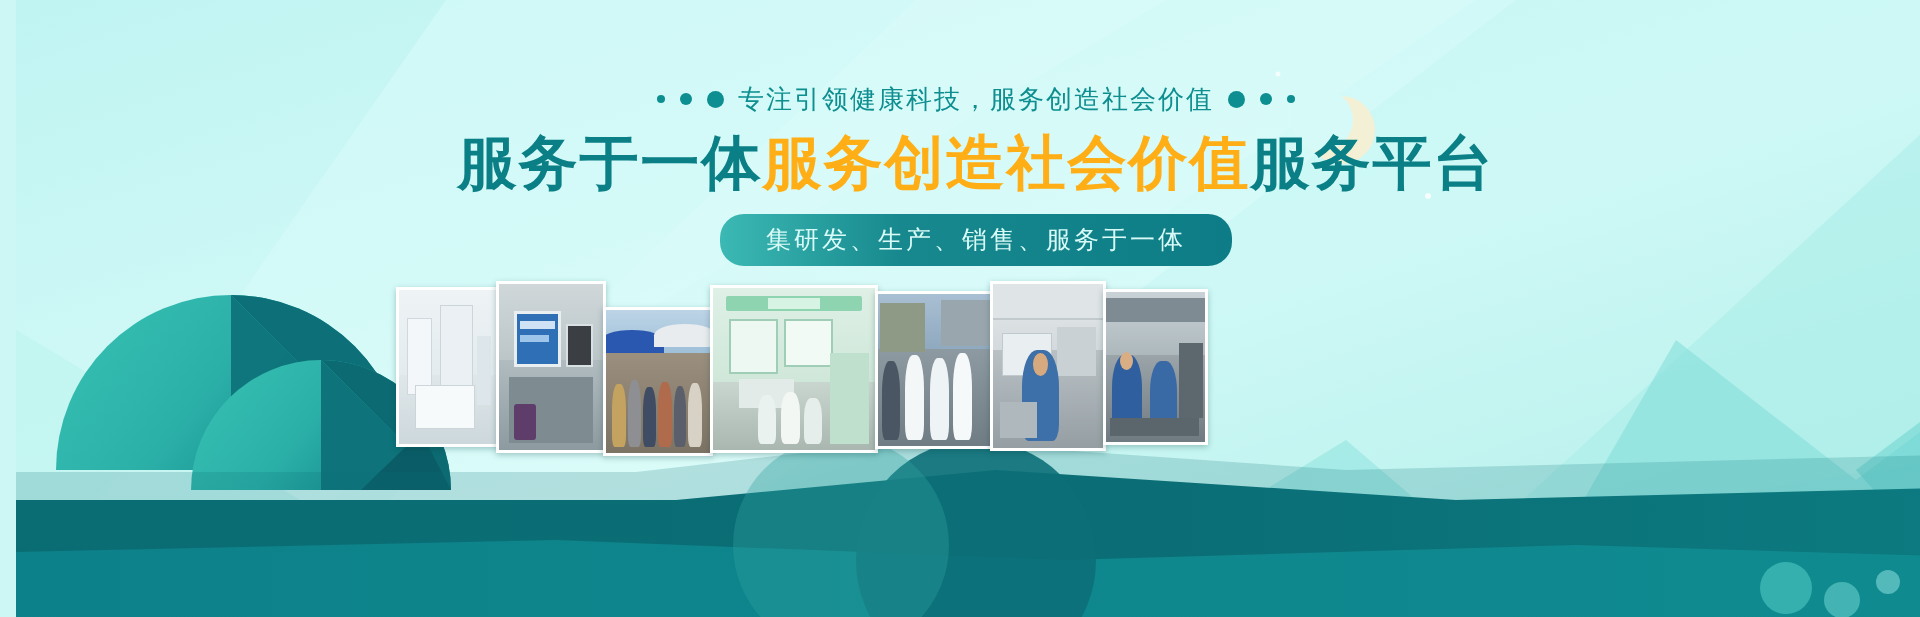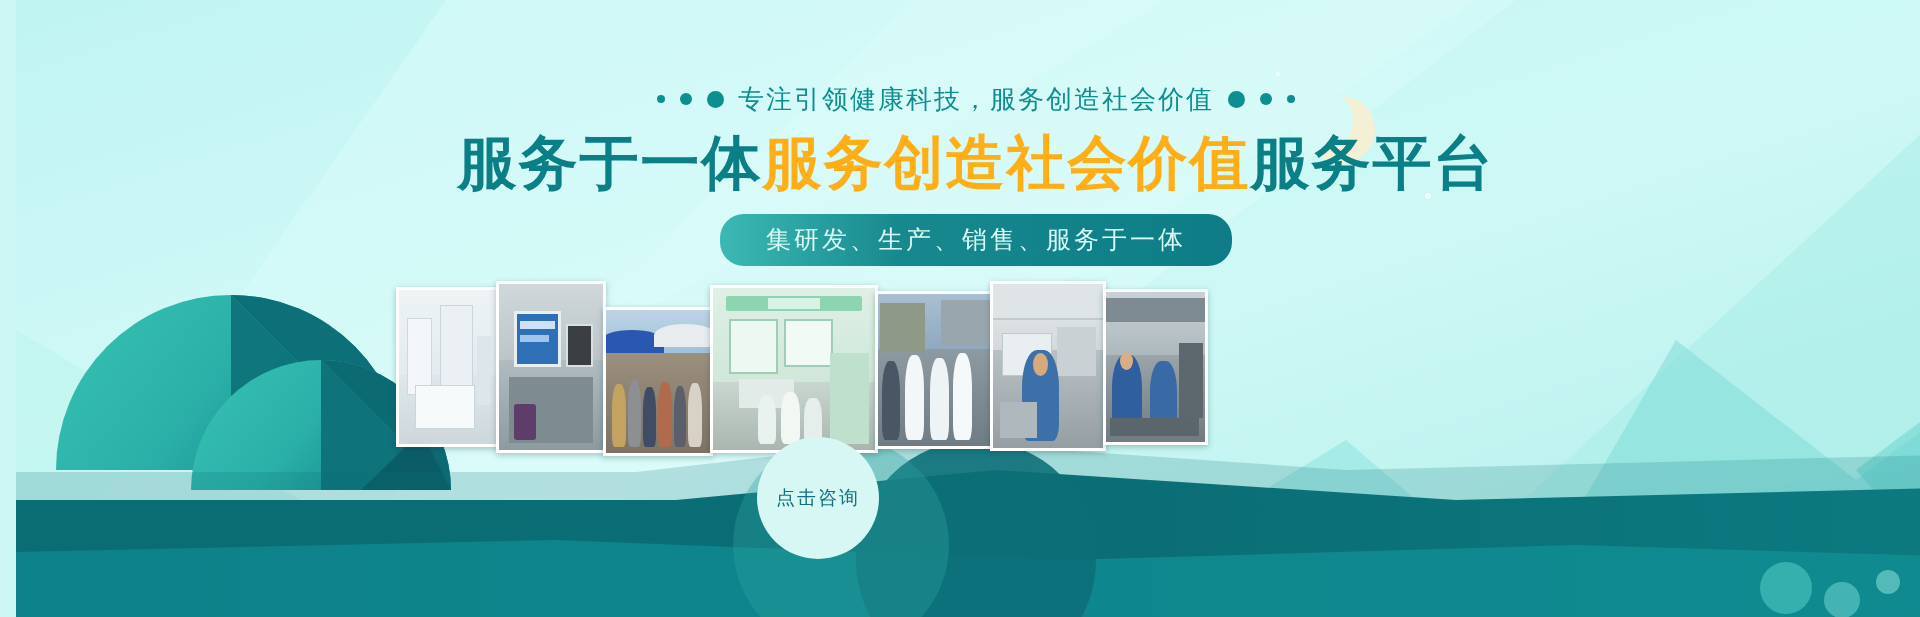--- a/index.html
+++ b/index.html
@@ -274,17 +274,14 @@
       <div class="grd" style="background:linear-gradient(#9aa4a9,#707b81); height:58%"></div>
       <div style="position:absolute;left:0;top:4%;width:100%;height:16%;background:#7e8b92;"></div>
       <div class="ph-fig" style="left:6%;  width:30%; height:54%; background:#2f5f9e;"></div>
       <div style="position:absolute;left:14%;top:40%;width:13%;height:12%;background:#d9ae84;border-radius:50%;"></div>
       <div class="ph-fig" style="left:44%; width:28%; height:50%; background:#3a6aa6;"></div>
       <div style="position:absolute;left:74%;top:34%;width:24%;height:50%;background:#5d686e;"></div>
       <div style="position:absolute;left:4%;bottom:4%;width:90%;height:12%;background:#5b666c;"></div>
     </div>
   </div>
 
-  <div class="cta">
-    <span class="cta-label">点击咨询</span>
-  </div>
 
 </div>
 
 </body></html>

